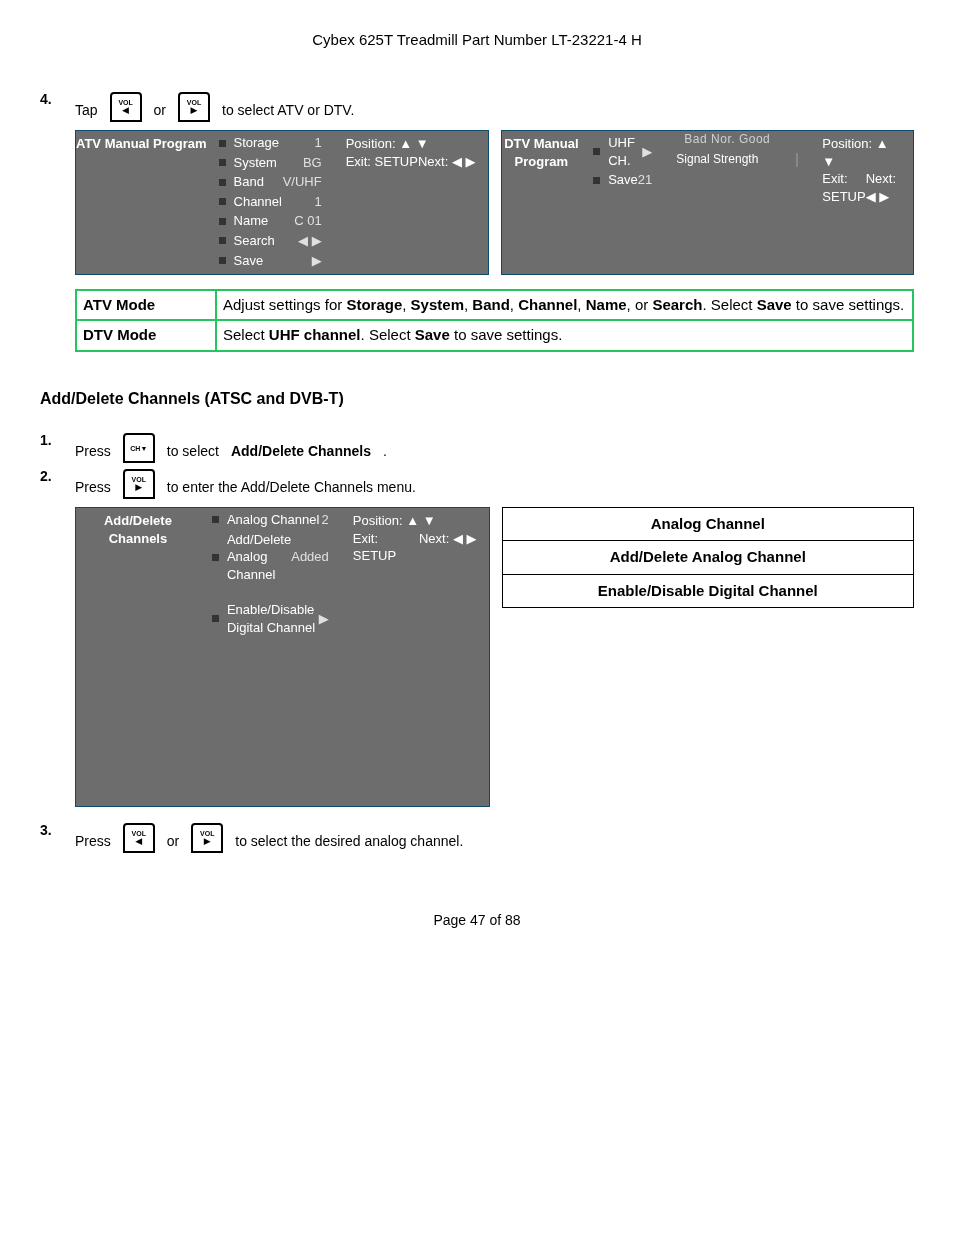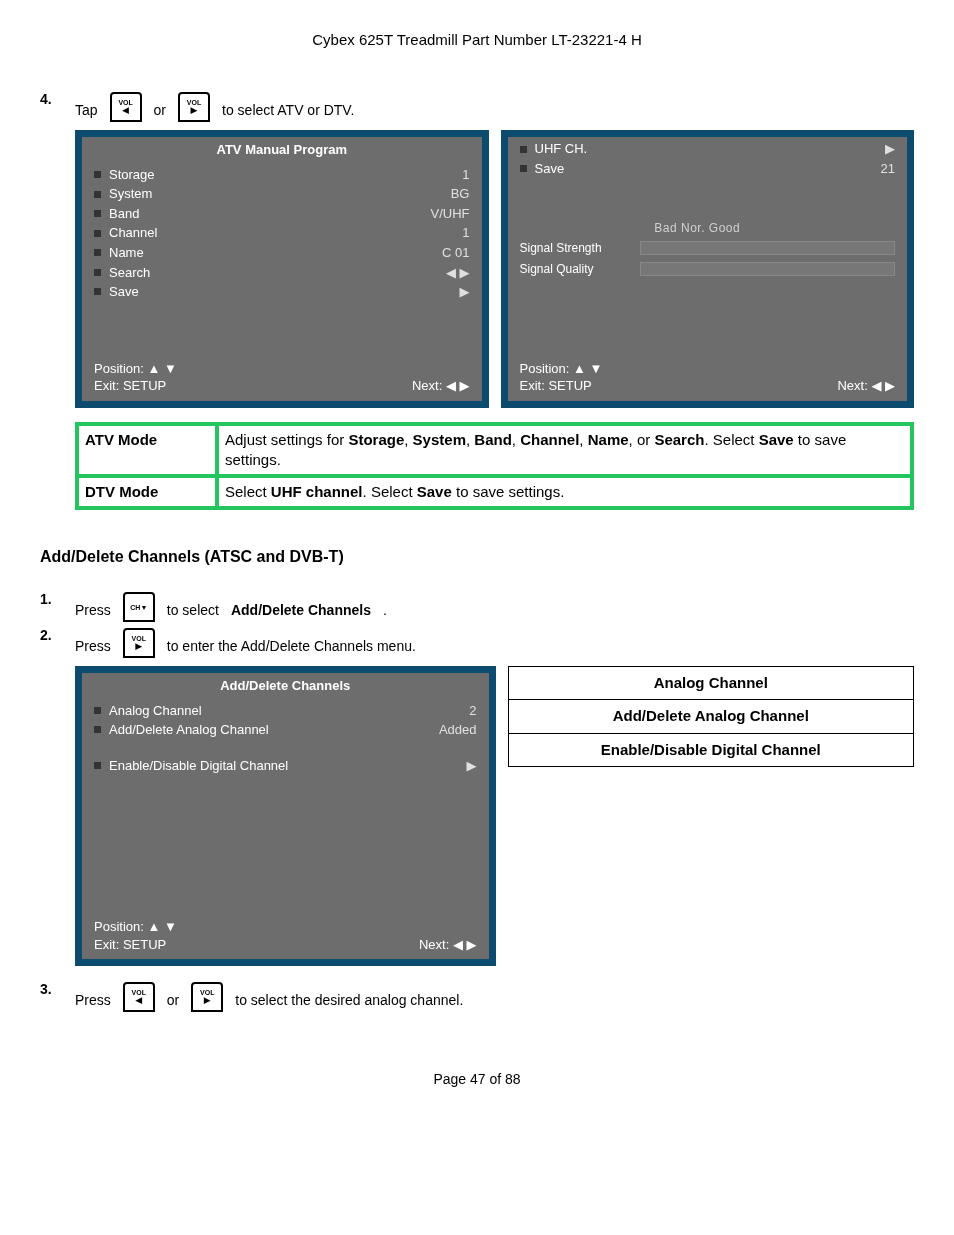--- a/index.html
+++ b/index.html
@@ -53,24 +53,23 @@
   .btn-icon .tri { font-size:9px; line-height:1;}
   .panel-row {
     display: flex;
     gap: 12px;
     margin: 10px 0 14px 0;
   }
   .panel {
     flex: 1;
     background: #6d6d6d;
     color: #fff;
-    border: 7px solid #0c4a6e;
+    border: 1px solid #0c4a6e;
     font-size: 13px;
     display:flex;
-    flex-direction:column;
   }
   .panel .title {
     text-align: center;
     padding: 4px 0;
     font-weight: bold;
   }
   .panel .list {
     padding: 2px 12px 4px 12px;
     flex:1;
   }
@@ -107,21 +106,21 @@
     font-size:12px;
   }
   .meter-row .bar {
     flex:1; height:14px; border:1px solid #888; background:#777;
   }
   .info-table {
     border-collapse: collapse;
     width:100%;
   }
   .info-table td {
-    border:4px solid #22c55e;
+    border:2px solid #22c55e;
     padding:4px 6px;
     vertical-align: top;
     font-size:15px;
   }
   .info-table td.mode {
     font-weight:bold;
     width:140px;
   }
   h3.section {
     font-size:16px;
@@ -215,41 +214,38 @@
           <span>Position: ▲ ▼</span>
         </div>
       <div class="fbot">
           <span>Exit: SETUP</span>
           <span>Next: ◀ ▶</span>
         </div>
     </div>
   </div>
 
   <div class="panel">
+    <div class="title">DTV Manual Program</div>
     <div class="list">
       <div class="item">
           <span class="sq"></span>
           <span class="label">UHF CH.</span>
           <span class="val">▶</span>
         </div>
       <div class="item">
           <span class="sq"></span>
           <span class="label">Save</span>
           <span class="val">21</span>
         </div>
     </div>
     <div style="height:8px"></div>
     <div class="meter-area">
       <div class="meter-labels">Bad  Nor.  Good</div>
       <div class="meter-row">
         <span class="mlabel">Signal Strength</span>
-        <span class="bar"></span>
-      </div>
-      <div class="meter-row">
-        <span class="mlabel">Signal Quality</span>
         <span class="bar"></span>
       </div>
     </div>
     <div style="flex:1"></div>
     <div class="footer">
       <div class="ftop">
           <span>Position: ▲ ▼</span>
         </div>
       <div class="fbot">
           <span>Exit: SETUP</span>

